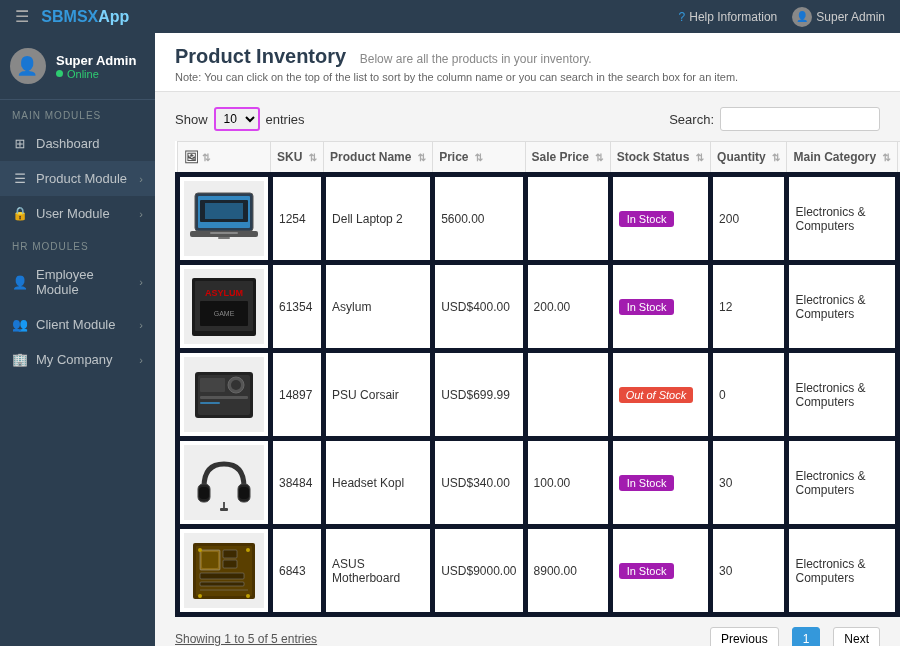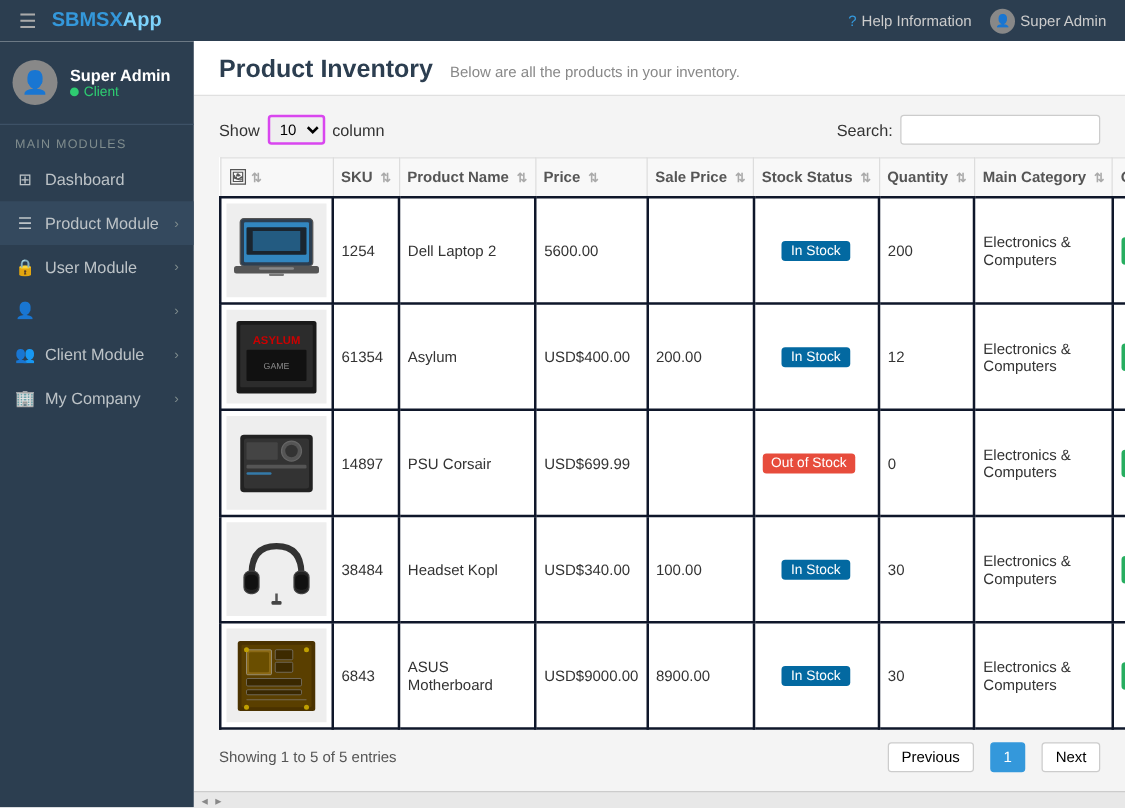--- a/index.html
+++ b/index.html
@@ -210,50 +210,50 @@
       background: #f8f8f8;
       border: 1px solid #ddd;
       padding: 8px 6px;
       text-align: left;
       font-weight: bold;
       color: #555;
       white-space: nowrap;
     }
     table th .sort-arrows { color: #aaa; font-size: 10px; margin-left: 3px; }
     table td {
-      border: 2px solid #0f172a;
+      border: 5px solid #0f172a;
       padding: 6px;
       vertical-align: middle;
     }
     .product-image-cell {
       width: 80px;
       height: 75px;
       background: #eee;
       display: flex;
       align-items: center;
       justify-content: center;
       overflow: hidden;
     }
 
     .badge-instock {
-      background: #0369a1;
+      background: #a21caf;
       color: white;
       padding: 2px 8px;
       border-radius: 3px;
       font-size: 11px;
       display: inline-block;
-      margin-left: 15px;
     }
     .badge-outofstock {
       background: #e74c3c;
       color: white;
       padding: 2px 7px;
       border-radius: 3px;
       font-size: 11px;
       display: inline-block;
+      font-style: italic;
     }
 
     .btn-view {
       background: #27ae60;
       color: white;
       border: none;
       padding: 4px 9px;
       border-radius: 3px;
       cursor: pointer;
       font-size: 12px;
@@ -263,20 +263,21 @@
     
     .table-footer {
       display: flex;
       justify-content: space-between;
       align-items: center;
       margin-top: 10px;
     }
     .table-footer .showing-text {
       font-size: 12px;
       color: #555;
+      text-decoration: underline;
     }
     .pagination {
       display: flex;
       gap: 13px;
     }
     .page-btn {
       border: 1px solid #ccc;
       background: white;
       padding: 4px 10px;
       cursor: pointer;
@@ -333,21 +334,21 @@
 
 <div class="main-wrapper">
 
   <div class="sidebar">
     <div class="sidebar-profile">
       <div class="sidebar-avatar">👤</div>
       <div class="sidebar-profile-info">
         <div class="name">Super Admin</div>
         <div class="status">
           <span class="status-dot"></span>
-          <span>Client</span>
+          <span>Online</span>
         </div>
       </div>
     </div>
 
     <div class="sidebar-section-label">MAIN MODULES</div>
     <div class="sidebar-item">
       <div class="item-left">
         <span class="item-icon">⊞</span>
         <span>Dashboard</span>
       </div>
@@ -360,23 +361,25 @@
       <span class="arrow">›</span>
     </div>
     <div class="sidebar-item">
       <div class="item-left">
         <span class="item-icon">🔒</span>
         <span>User Module</span>
       </div>
       <span class="arrow">›</span>
     </div>
 
+    <div class="sidebar-section-label">HR MODULES</div>
     <div class="sidebar-item">
       <div class="item-left">
         <span class="item-icon">👤</span>
+        <span>Employee Module</span>
       </div>
       <span class="arrow">›</span>
     </div>
     <div class="sidebar-item">
       <div class="item-left">
         <span class="item-icon">👥</span>
         <span>Client Module</span>
       </div>
       <span class="arrow">›</span>
     </div>
@@ -387,33 +390,34 @@
         <span>My Company</span>
       </div>
       <span class="arrow">›</span>
     </div>
   </div>
 
   <div class="content">
     <div class="content-header">
       <h1>Product Inventory</h1>
       <span class="subtitle">Below are all the products in your inventory.</span>
+      <div class="note">Note: You can click on the top of the list to sort by the column name or you can search in the search box for an item.</div>
     </div>
 
     <div class="table-container">
 
       <div class="table-controls">
         <div class="show-entries">
           <span>Show</span>
           <select>
             <option>10</option>
             <option>25</option>
             <option>50</option>
           </select>
-          <span>column</span>
+          <span>entries</span>
         </div>
         <div class="search-box">
           <label>Search:</label>
           <input type="text" style="">
         </div>
       </div>
 
       <table>
         <thead>
           <tr>

